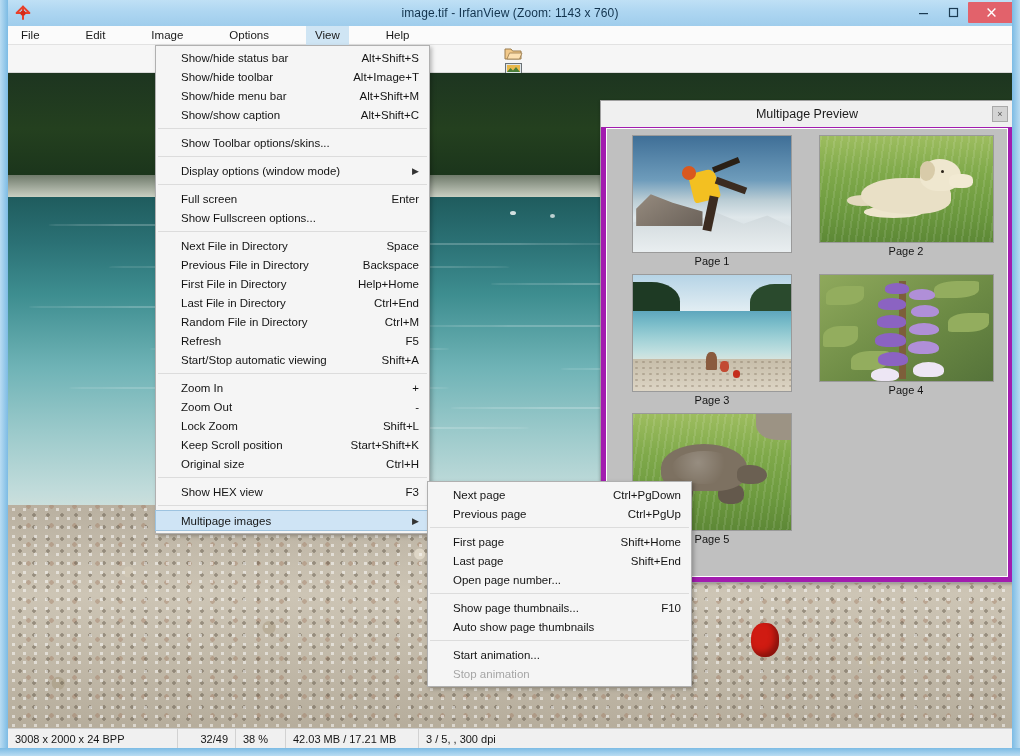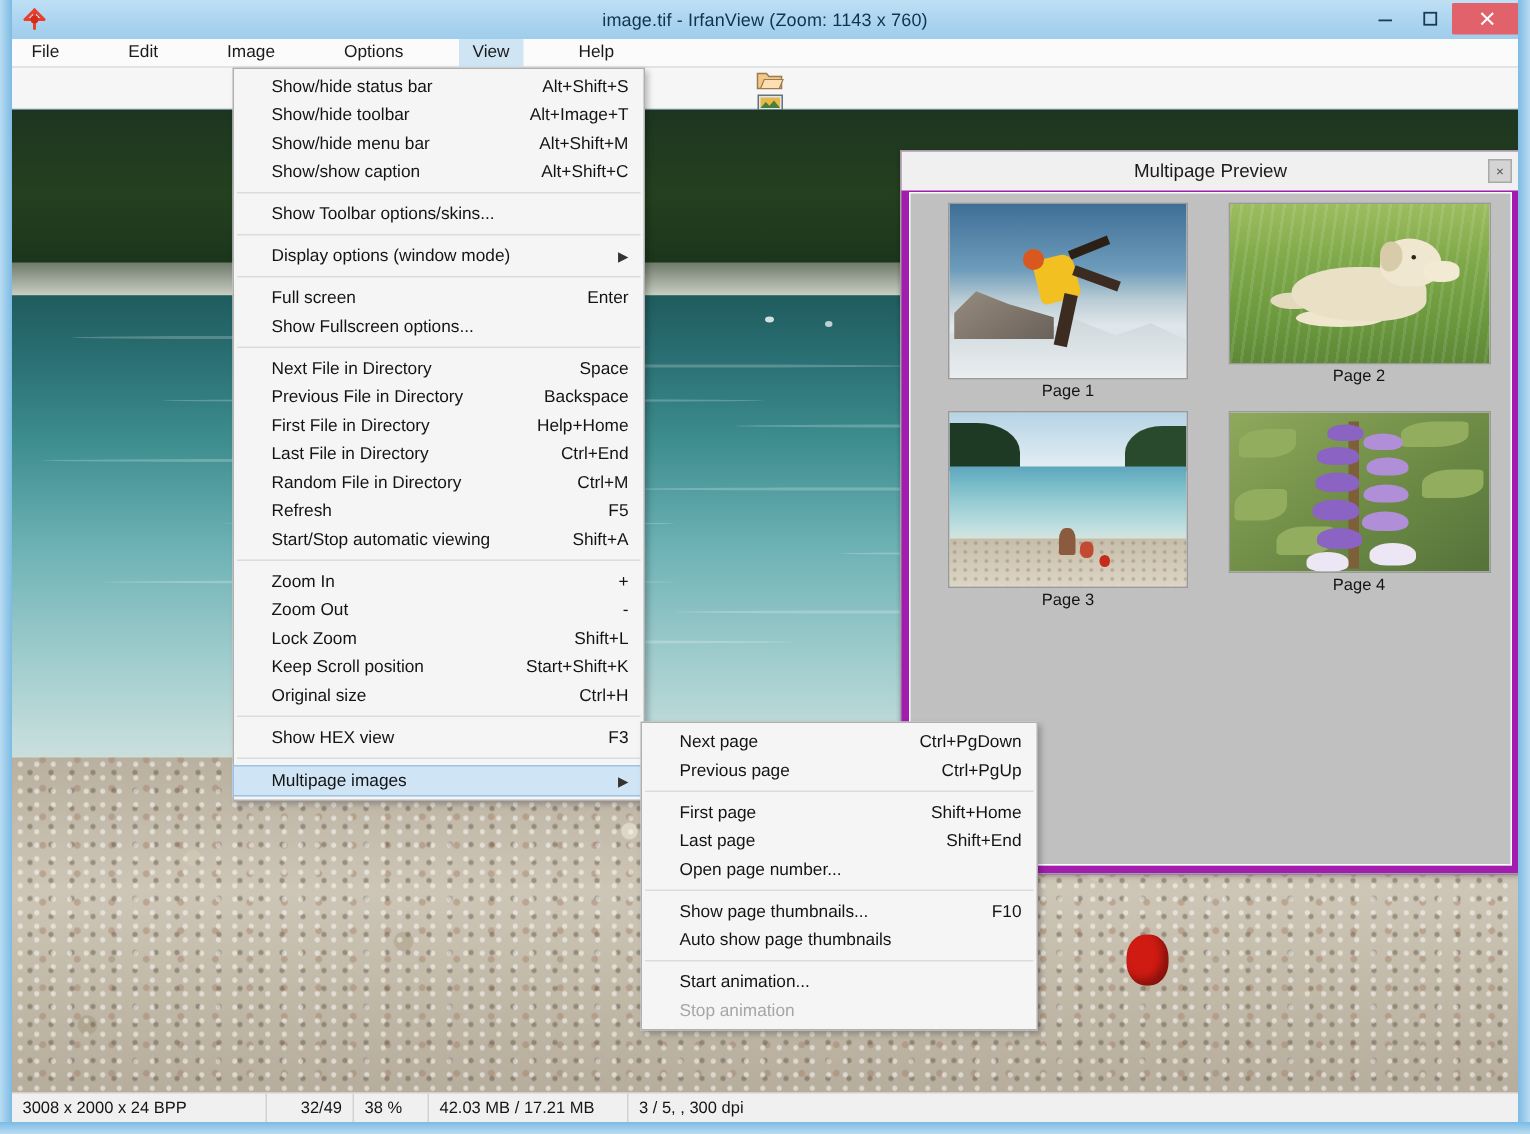--- a/index.html
+++ b/index.html
@@ -528,20 +528,31 @@
             <div class="t4-fl lt" style="left:52%;top:45%;width:17%;height:12%"></div>
             <div class="t4-fl" style="left:32%;top:55%;width:18%;height:13%"></div>
             <div class="t4-fl lt" style="left:51%;top:62%;width:18%;height:13%"></div>
             <div class="t4-fl" style="left:34%;top:73%;width:17%;height:13%"></div>
             <div class="t4-fl wh" style="left:54%;top:82%;width:18%;height:14%"></div>
             <div class="t4-fl wh" style="left:30%;top:88%;width:16%;height:12%"></div>
           </div>
           <div class="thumb-label">Page 4</div>
         </div>
 
+        <div class="thumb-cell">
+          <div class="thumb-img">
+            <div class="grass"></div>
+            <div class="t5-rock"></div>
+            <div class="t5-leg1"></div>
+            <div class="t5-leg2"></div>
+            <div class="t5-shell"></div>
+            <div class="t5-head"></div>
+          </div>
+          <div class="thumb-label">Page 5</div>
+        </div>
 
       </div>
     </div>
   </div>
 
   <div id="statusbar">
     <div class="sb-cell" style="width:170px">3008 x 2000 x 24 BPP</div>
     <div class="sb-cell" style="width:58px;justify-content:flex-end">32/49</div>
     <div class="sb-cell" style="width:50px">38 %</div>
     <div class="sb-cell" style="width:133px">42.03 MB / 17.21 MB</div>

